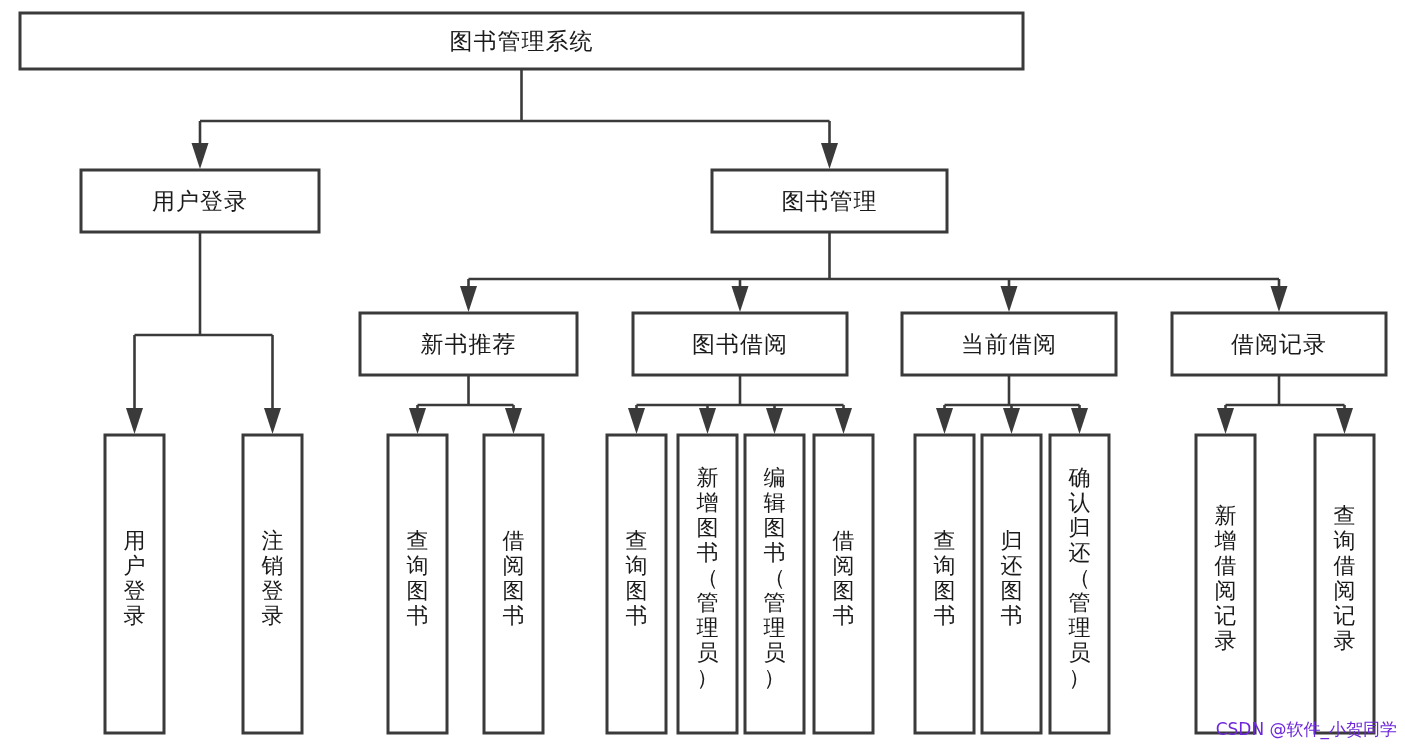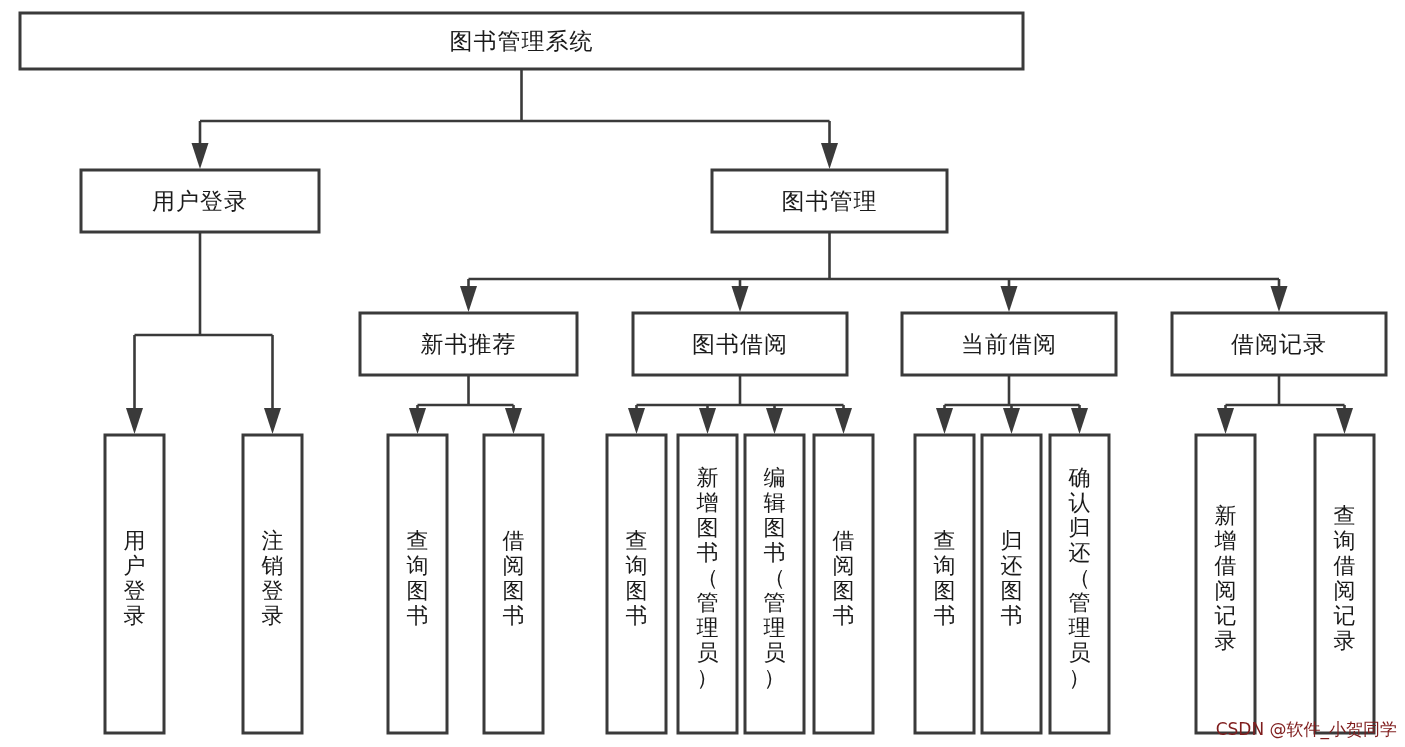--- a/index.html
+++ b/index.html
@@ -40,21 +40,21 @@
   .arrow-head {
     fill: #3a3a3a;
     stroke: none;
   }
   .watermark {
     position: absolute;
     right: 8px;
     bottom: 6px;
     font-family: "DejaVu Sans", "Liberation Sans", sans-serif;
     font-size: 17px;
-    color: #7f1d1d;
+    color: #6d28d9;
     white-space: nowrap;
     pointer-events: none;
   }
 </style>
 </head>
 <body>
 
 <div id="chart-root">
   <svg class="flow" viewBox="0 0 1405 747" xmlns="http://www.w3.org/2000/svg">
     <g id="links-layer">

